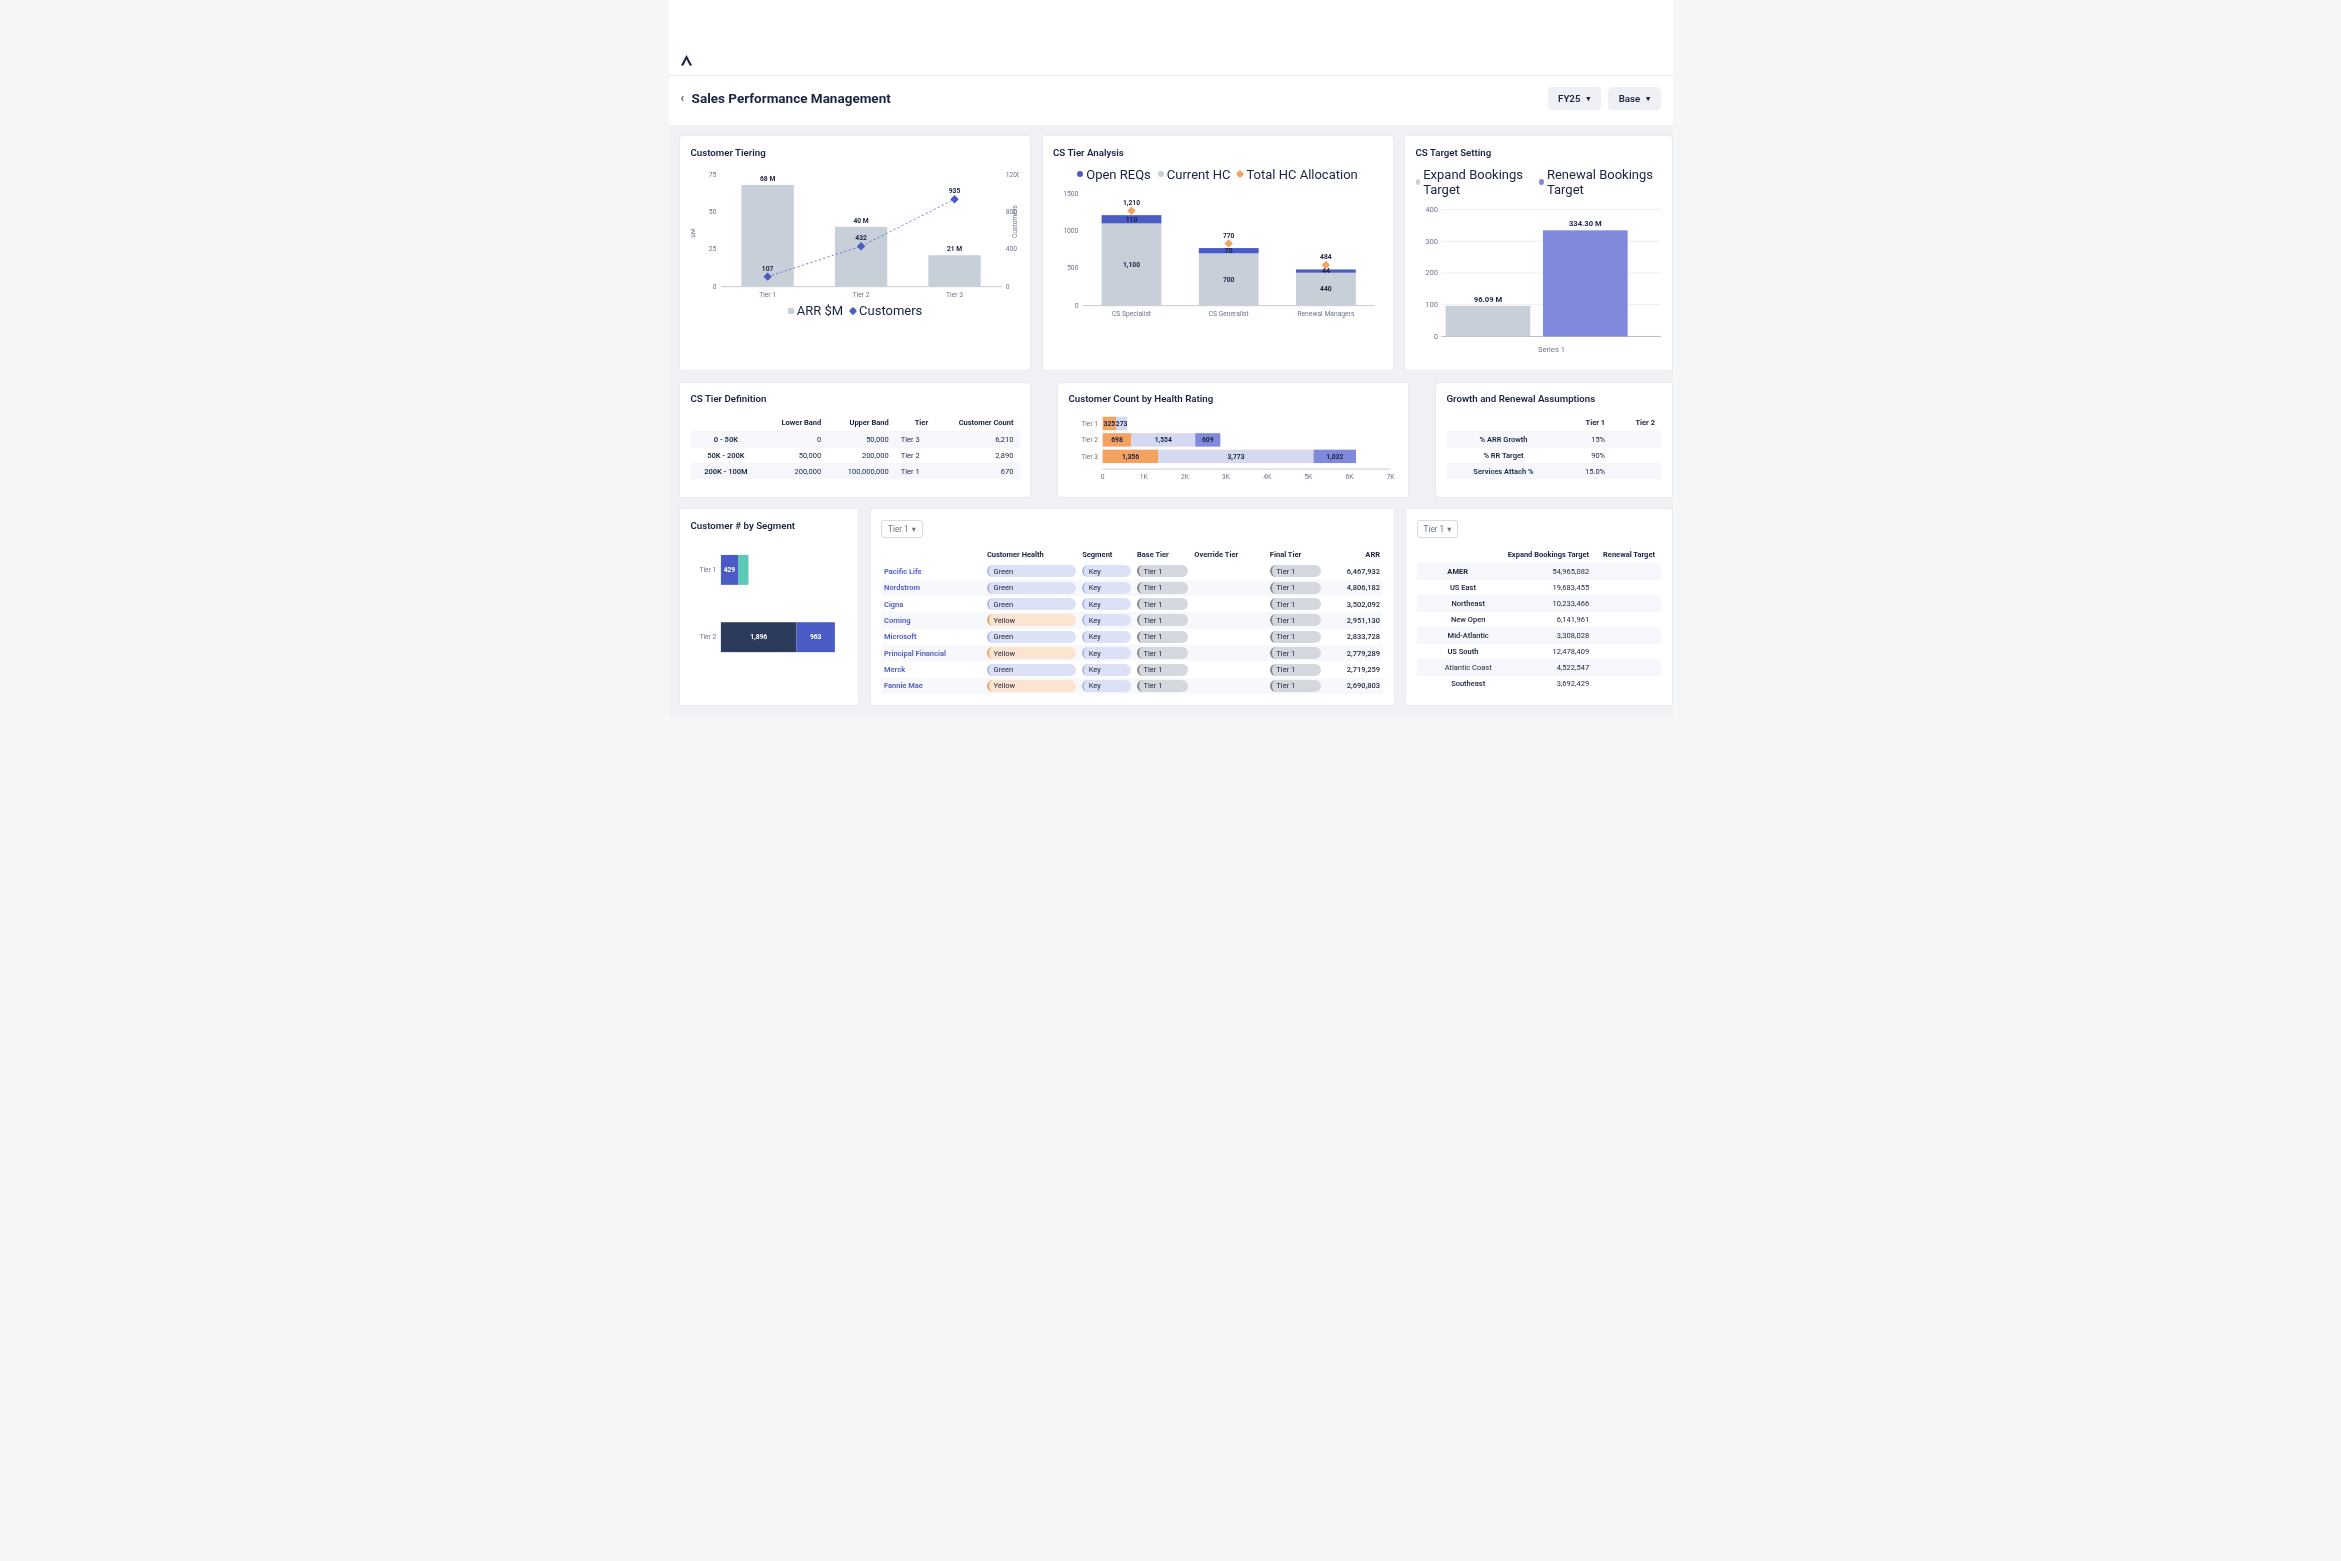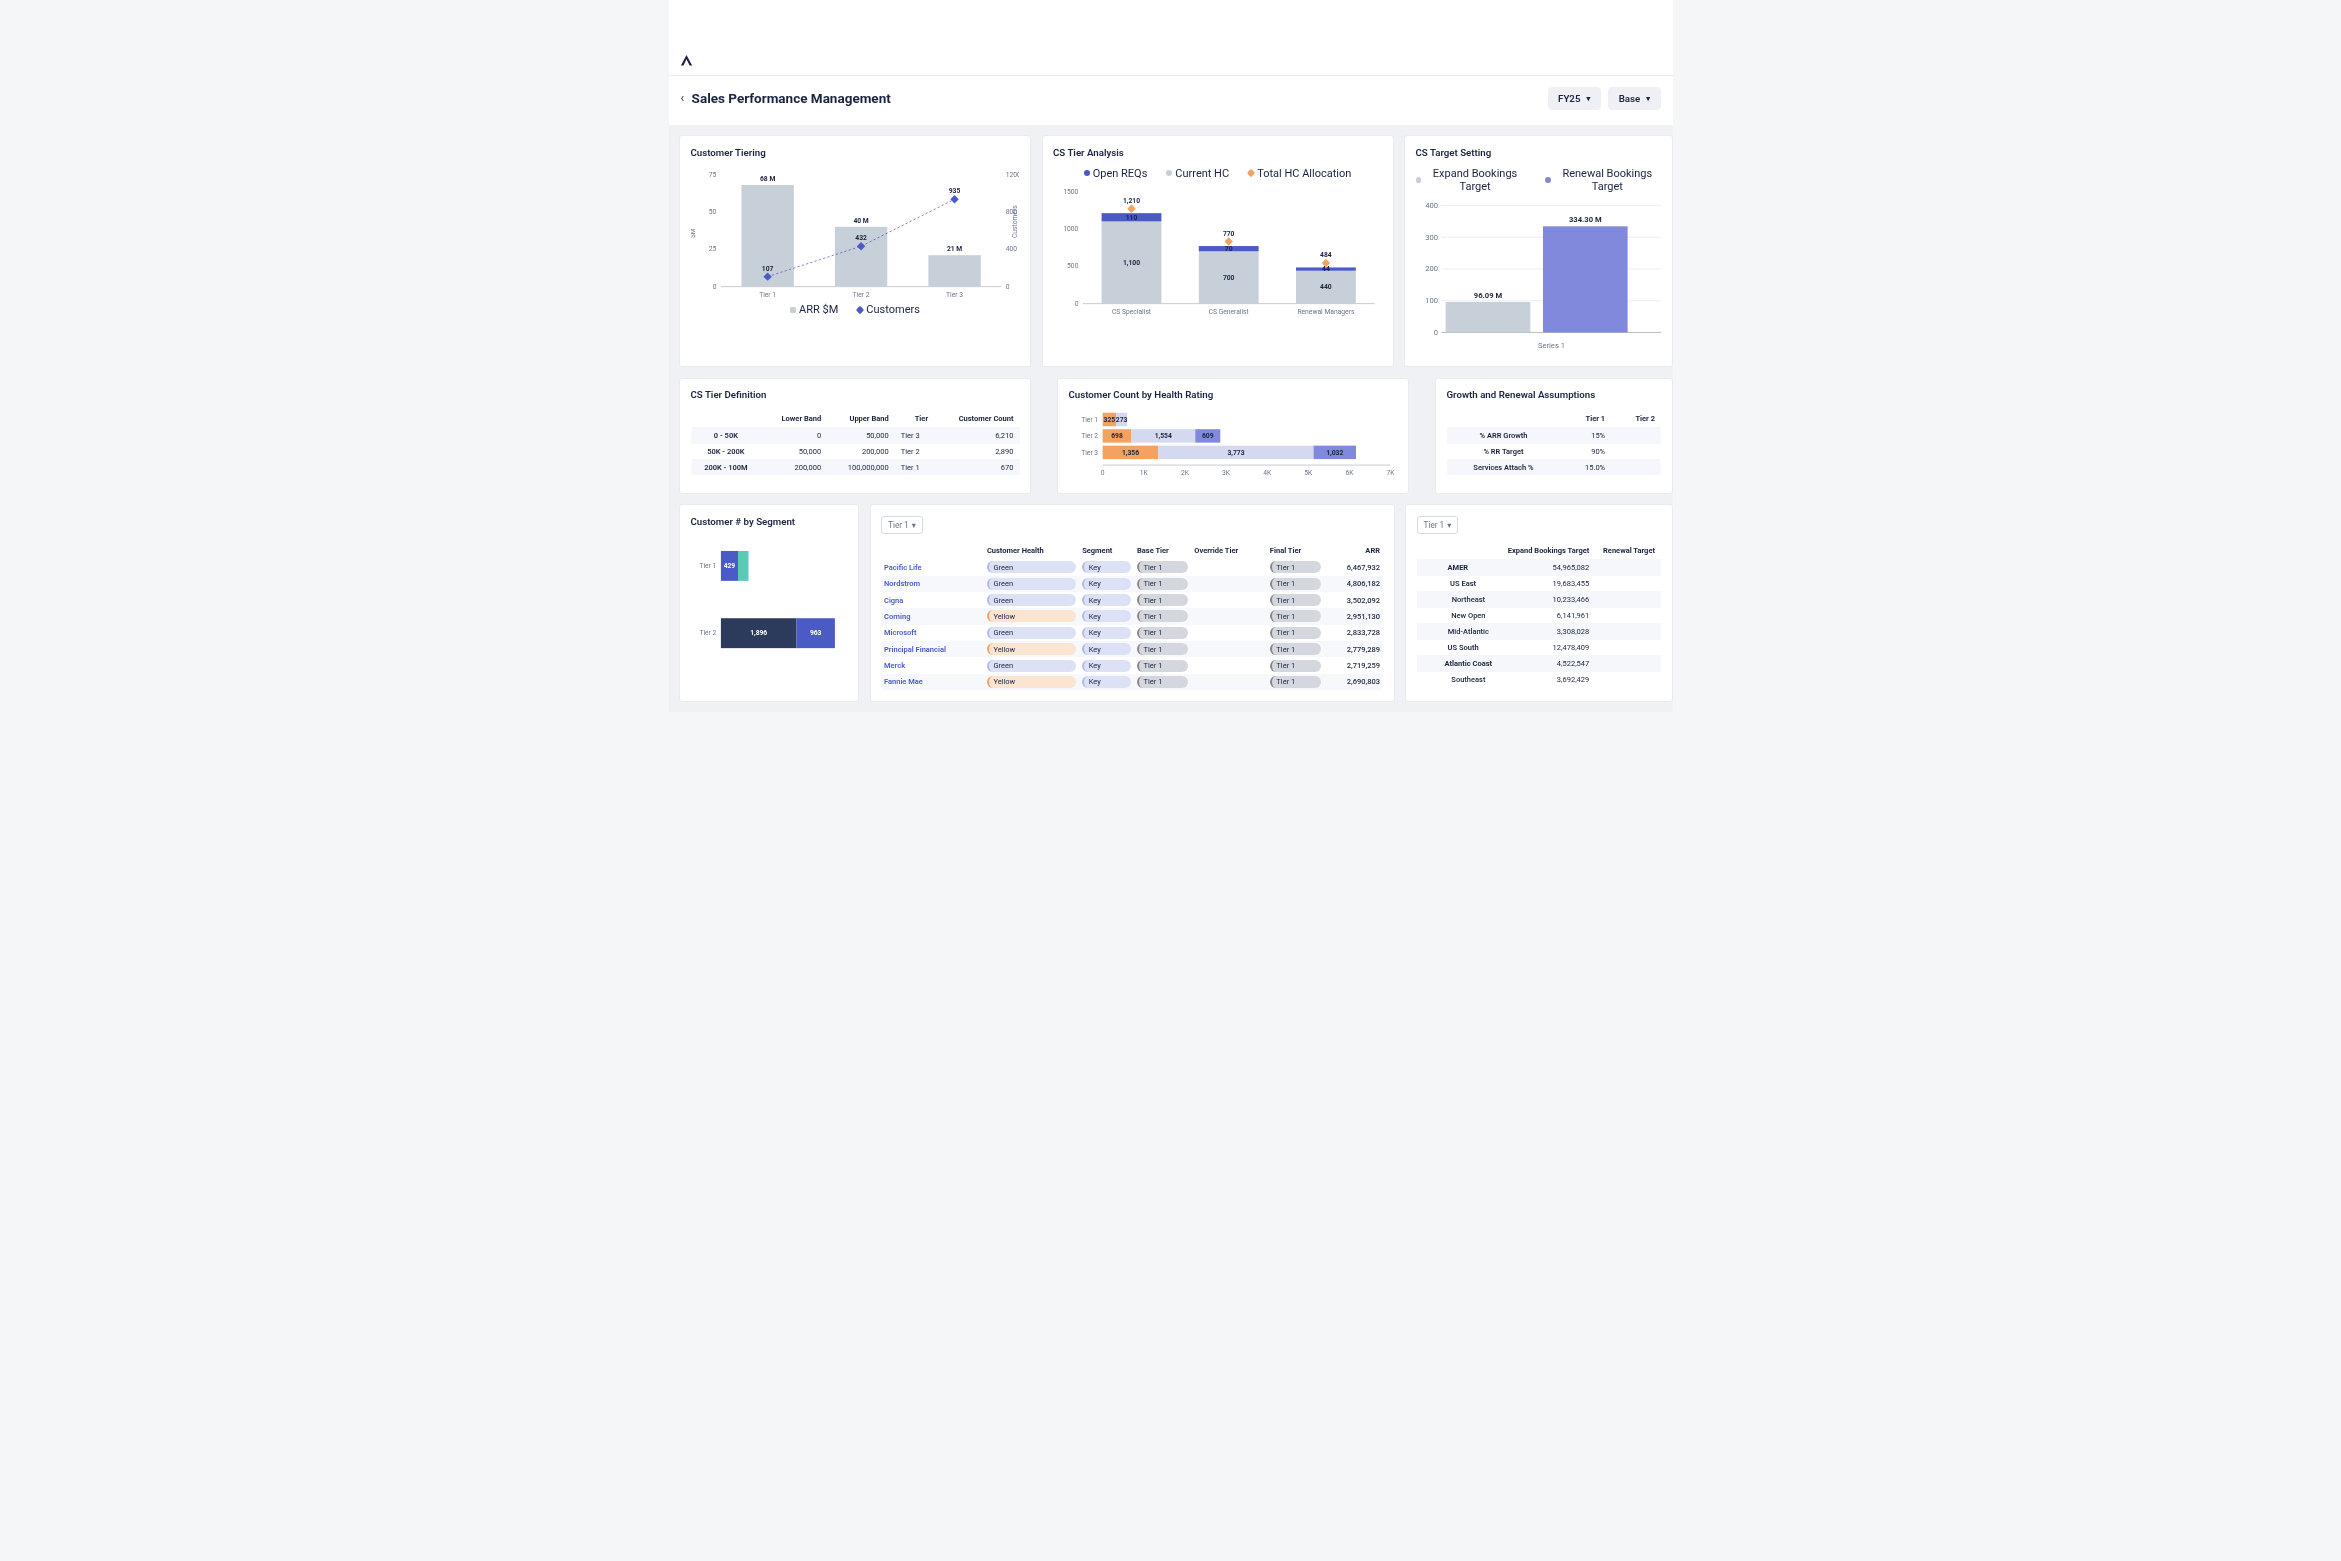--- a/index.html
+++ b/index.html
@@ -22,21 +22,21 @@
 
 
 .chart { position: relative; }
 .axis-label { font-size: 9px; fill: #6b758a; }
 .tick { font-size: 9px; fill: #6b758a; }
 .gridline { stroke: #e8ebef; stroke-width: 1; }
 .bar-bg { fill: #c7cfd8; }
 .data-label { font-size: 9px; fill: #1a2340; font-weight: 700; }
 .data-label-w { font-size: 9px; fill: #fff; font-weight: 700; }
 
-.legend { display: flex; justify-content: center; gap: 19px; font-size: 11px; color: #1a2340; margin-bottom: 4.5px; text-align: center; }
+.legend { display: flex; justify-content: center; gap: 7px; font-size: 13px; color: #1a2340; margin-bottom: 4.5px; }
 .legend-item { display: flex; align-items: center; gap: 3px; }
 .dot { width: 6px; height: 6px; border-radius: 1.5px; }
 
 
 .tbl { width: 100%; border-collapse: collapse; font-size: 7.5px; }
 .tbl th { font-weight: 700; text-align: right; padding: 4.5px 6px; color: #1a2340; }
 .tbl th:first-child { text-align: left; }
 .tbl td { padding: 3px 6px; text-align: right; border-top: 0.7px solid #f5f6f8; }
 .tbl td:first-child { text-align: center; font-weight: 600; margin-left: 11px; }
 .tbl tr.alt { background: #f5f7fc; }
@@ -555,21 +555,21 @@
                 <td style="padding-left: 27px; font-weight: 500;">Mid-Atlantic</td>
                 <td>3,308,028</td>
                 <td></td>
               </tr>
               <tr>
                 <td style="padding-left: 16.5px; font-weight: 600;">US South</td>
                 <td>12,478,409</td>
                 <td></td>
               </tr>
               <tr class="alt">
-                <td style="padding-left: 27px; font-weight: 700;">Atlantic Coast</td>
+                <td style="padding-left: 27px; font-weight: 400;">Atlantic Coast</td>
                 <td>4,522,547</td>
                 <td></td>
               </tr>
               <tr>
                 <td style="padding-left: 27px; font-weight: 500;">Southeast</td>
                 <td>3,692,429</td>
                 <td></td>
               </tr>
             </tbody>
         </table>

